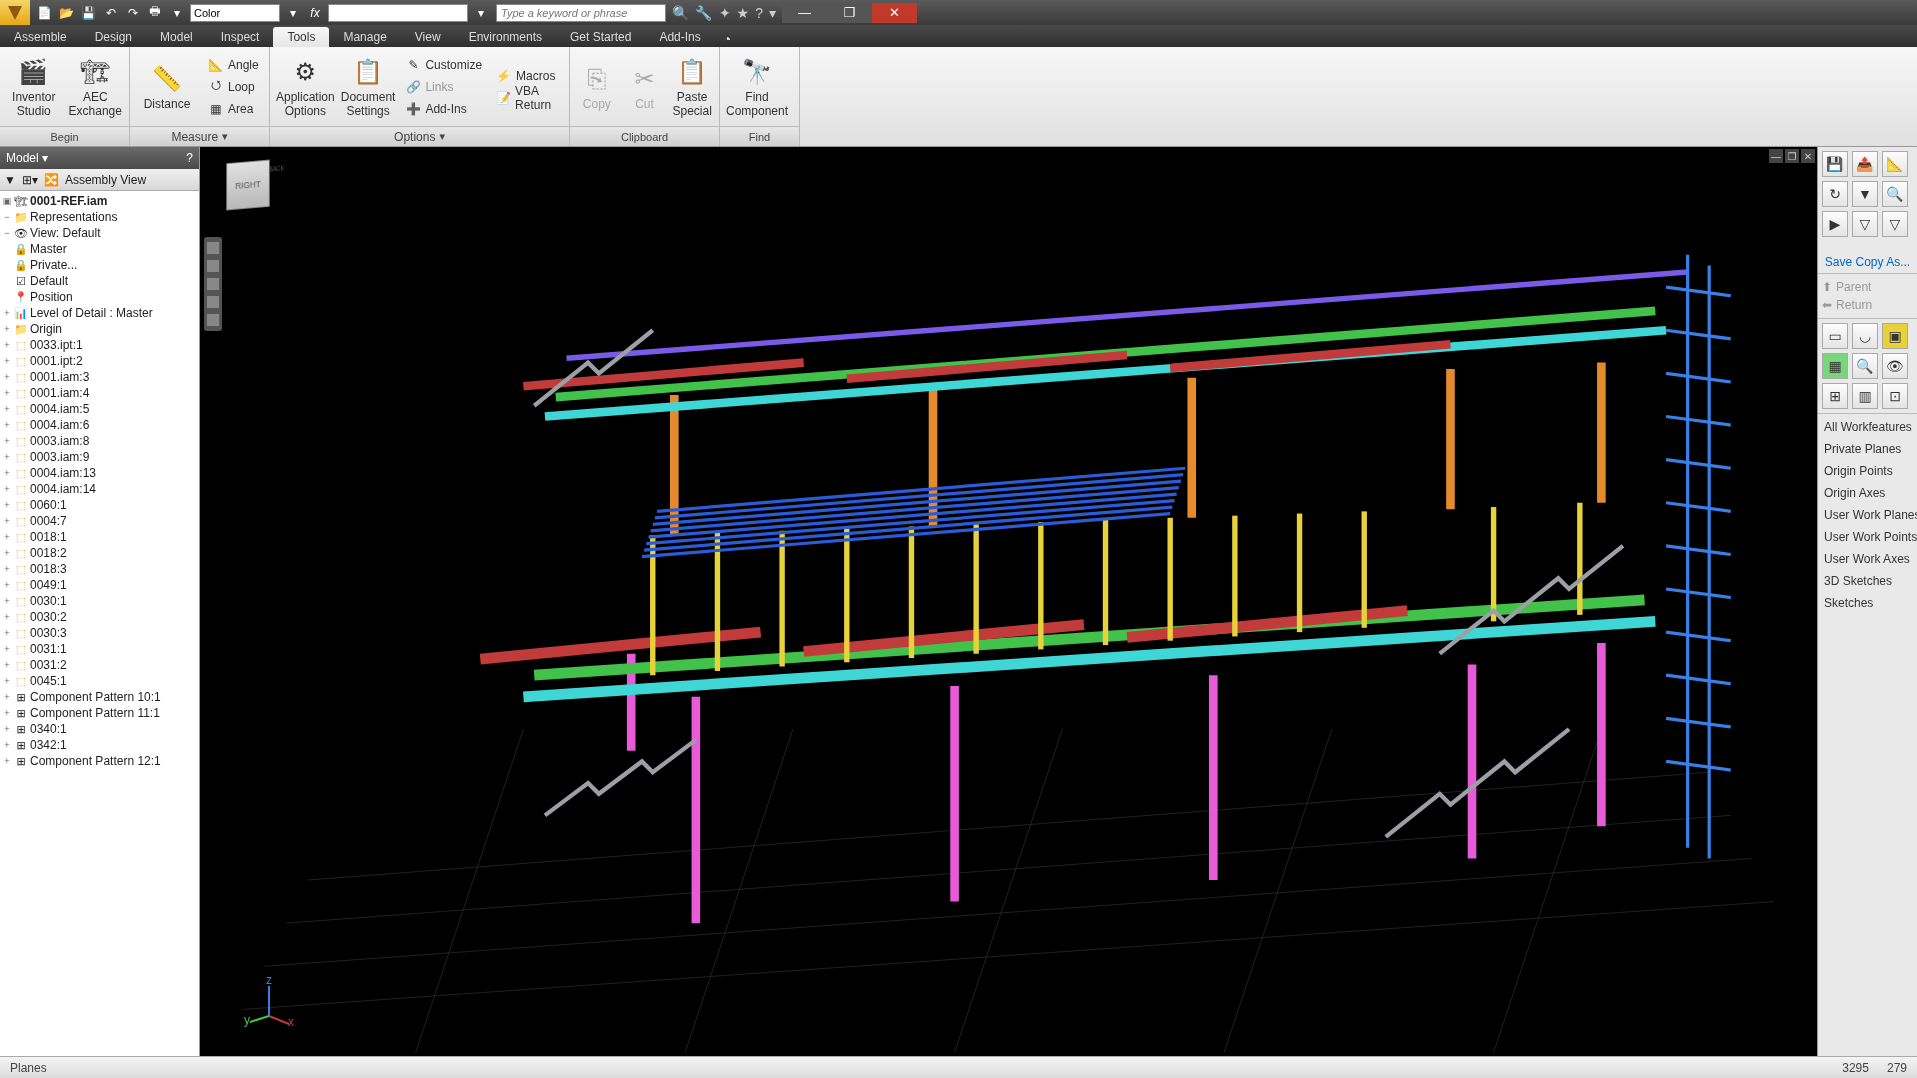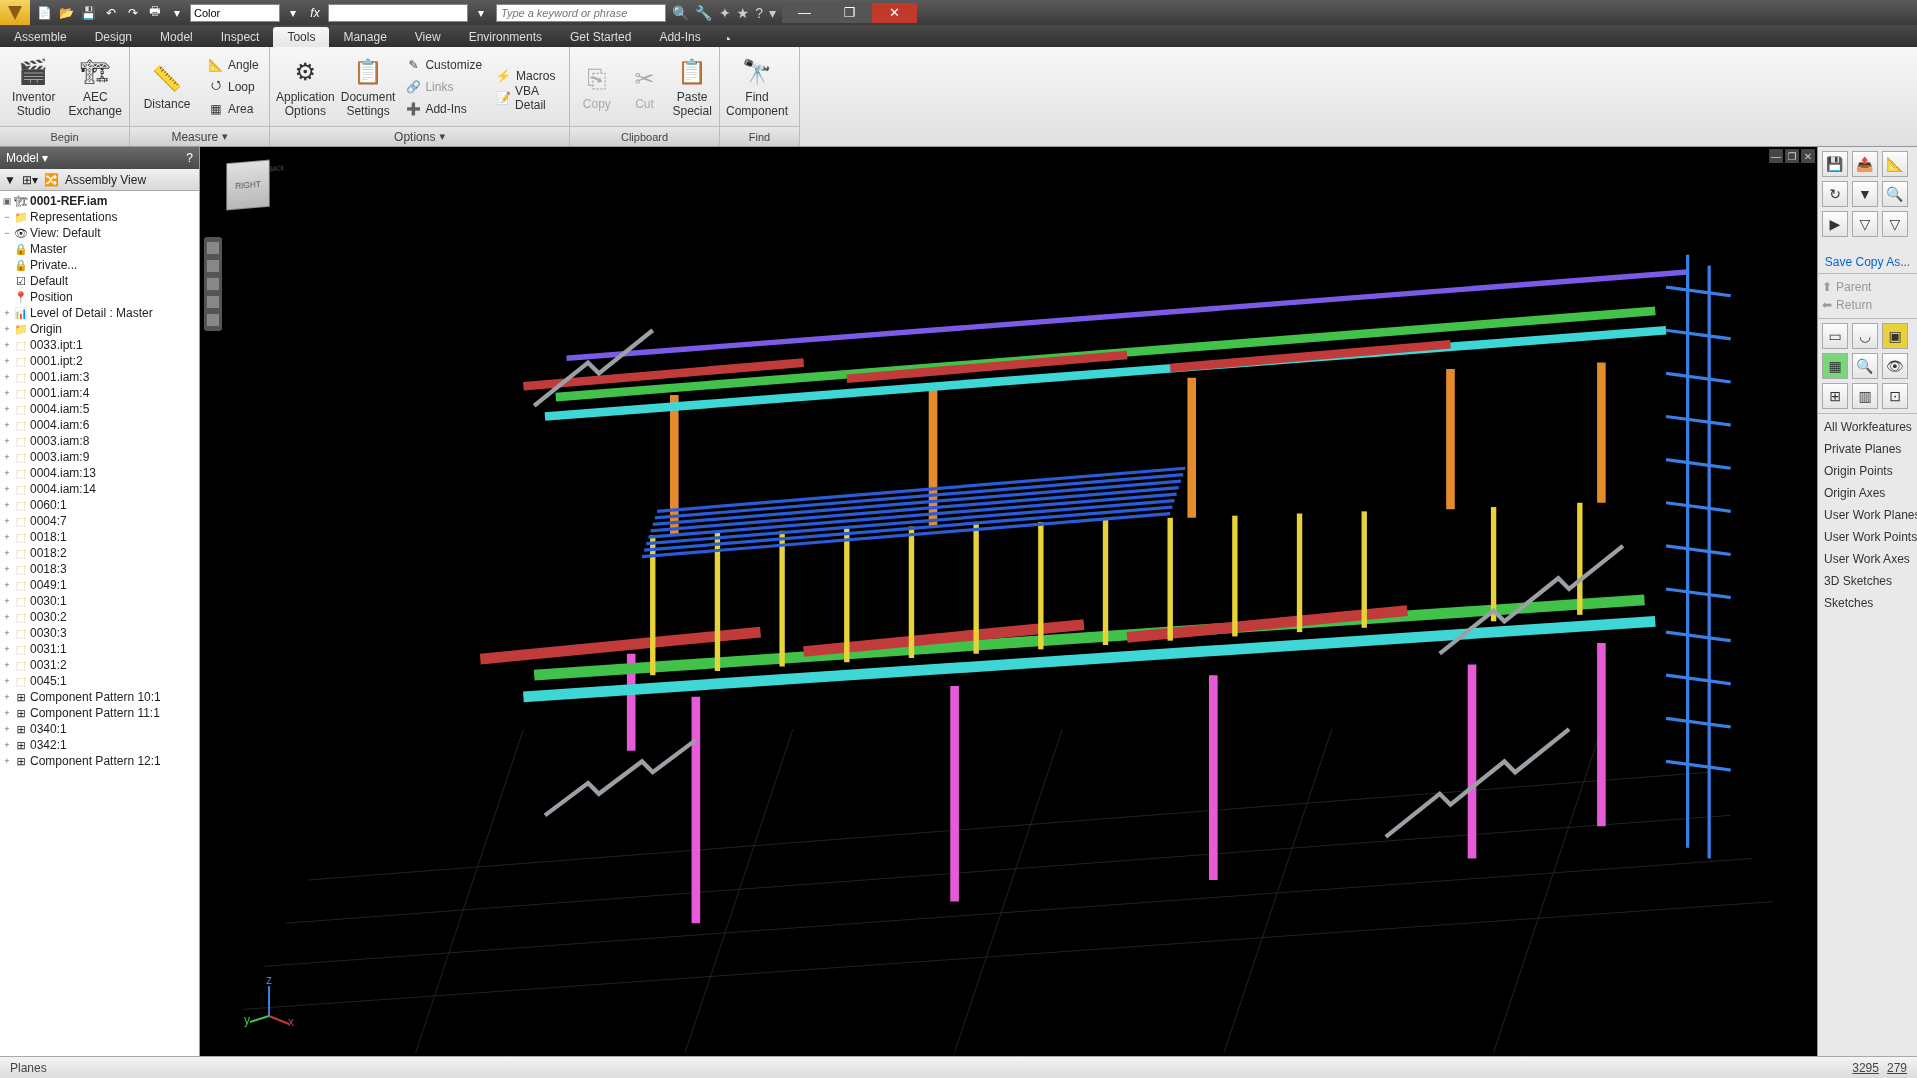--- a/index.html
+++ b/index.html
@@ -66,21 +66,21 @@
 .rightcol .grp { border-bottom:1px solid #bbb; padding:4px; }
 .rightcol .iconrow { display:flex; gap:4px; flex-wrap:wrap; }
 .rightcol .iconrow span { width:26px; height:26px; border:1px solid #aaa; background:linear-gradient(#fdfdfd,#e4e4e4); display:inline-flex; align-items:center; justify-content:center; cursor:pointer; font-size:14px; }
 .rightcol .lbl { text-align:center; margin-top:18px; color:#0066cc; cursor:pointer; }
 .rightcol .ghost { color:#999; }
 .rightcol .linkbtn { display:flex; align-items:center; gap:4px; padding:2px 0; cursor:pointer; }
 .rightcol .list { flex:1; overflow:auto; padding:2px 0; }
 .rightcol .list div { padding:4px 6px; cursor:pointer; white-space:nowrap; }
 
 .status { position:absolute; left:0; right:0; bottom:0; height:22px; background:linear-gradient(#f4f4f4,#dcdcdc); border-top:1px solid #aaa; display:flex; align-items:center; justify-content:space-between; padding:0 10px; font-size:11px; color:#444; }
-.status .coords { display:flex; gap:8px;text-decoration:underline; }
+.status .coords { display:flex; gap:18px; }
 
 svg { display:block; }
 </style>
 </head>
 <body>
 
 <div class="titlebar">
   <div class="appbtn">
     <svg width="20" height="20">
         <polygon points="3,3 17,3 10,17" fill="#8a5a12"></polygon>
@@ -197,21 +197,21 @@
             <span>Add-Ins</span>
           </div>
       </div>
       <div class="vcol">
         <div class="smallbtn">
             <span class="ic">⚡</span>
             <span>Macros</span>
           </div>
         <div class="smallbtn">
             <span class="ic">📝</span>
-            <span>VBA Detail</span>
+            <span>VBA Return</span>
           </div>
       </div>
     </div>
     <div class="foot"><span>Options</span> ▾</div>
   </div>
 
   <div class="panel" style="width:150px">
     <div class="row">
       <div class="bigbtn" style="color:#aaa">
         <span class="ic">⎘</span>

